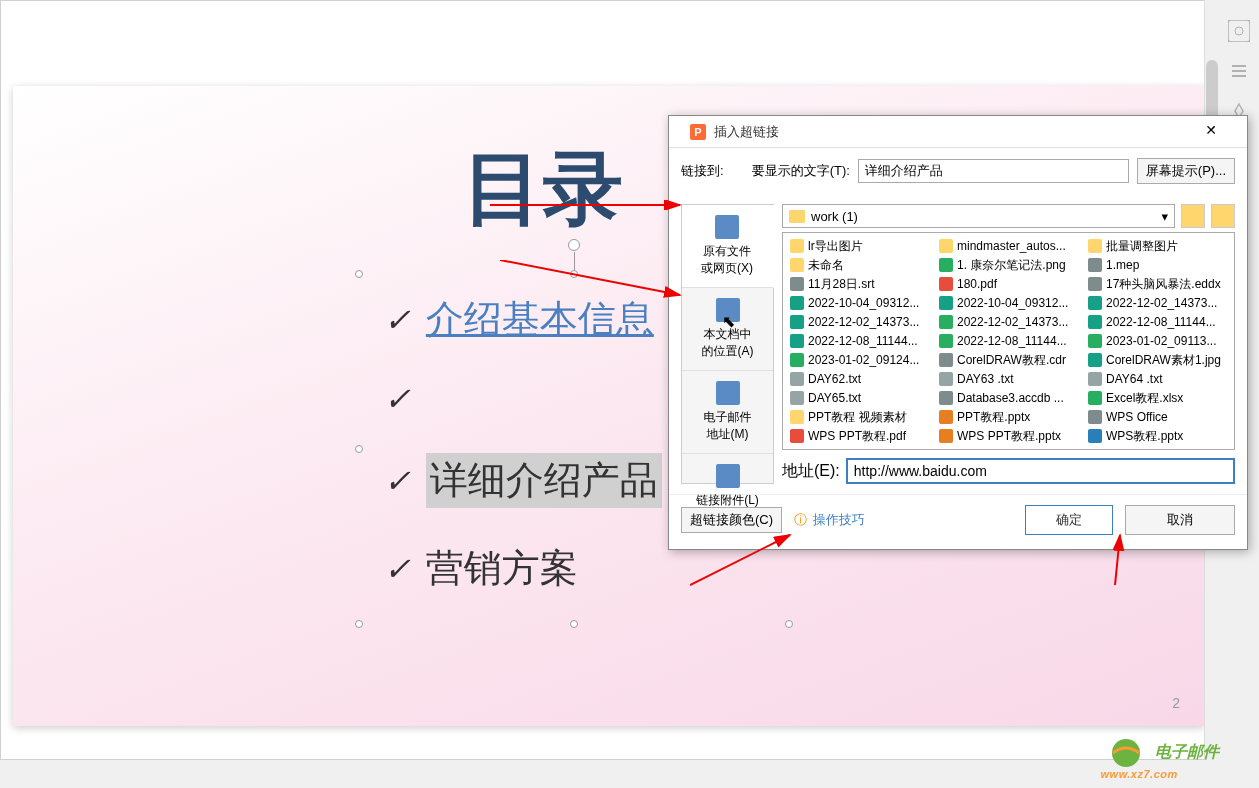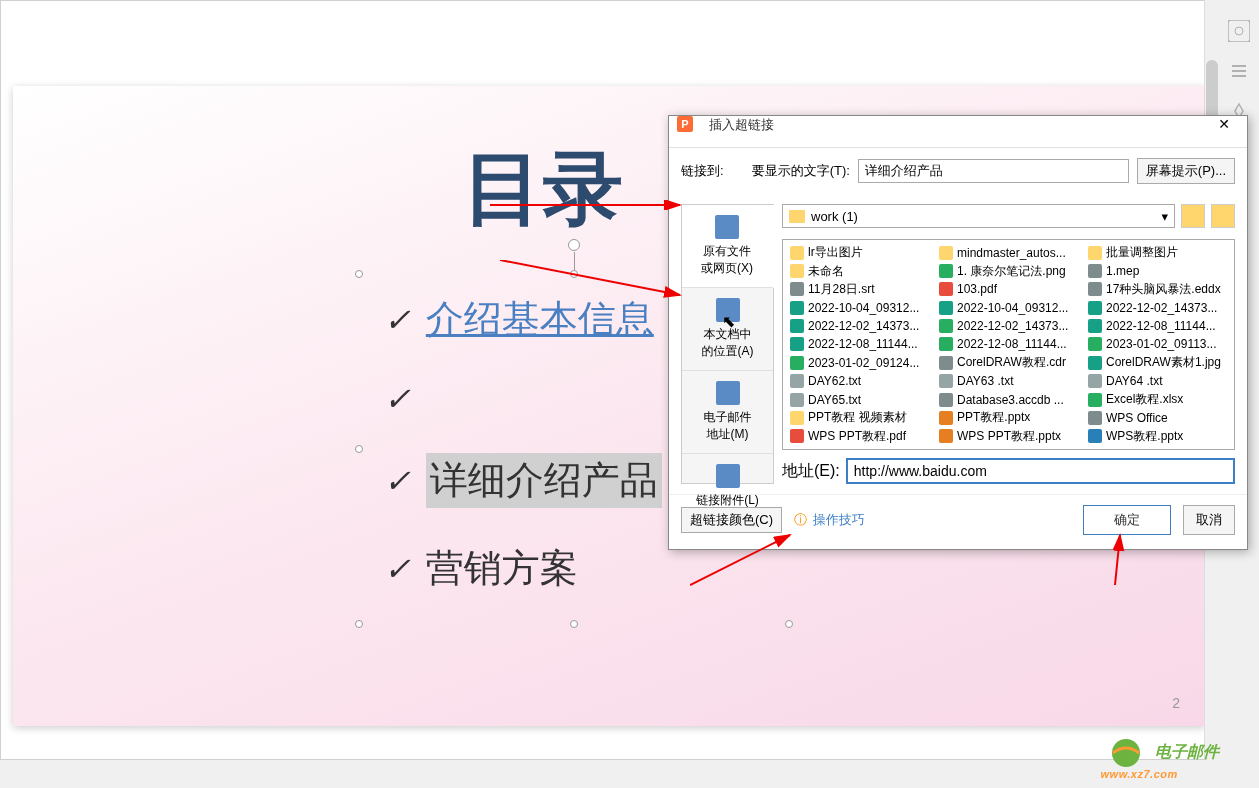--- a/index.html
+++ b/index.html
@@ -17,40 +17,40 @@
     
     .bullet-item { display: flex; align-items: center; margin-bottom: 35px; }
     .check { font-size: 32px; color: #333; margin-right: 15px; font-style: italic; }
     .link-text { font-size: 38px; color: #4a80c2; text-decoration: underline; }
     .plain-text { font-size: 38px; color: #333; }
     .highlighted { background: #d0d0d0; padding: 2px 4px; }
     
     .page-num { position: absolute; right: 25px; bottom: 15px; font-size: 14px; color: #999; }
     
     .dialog { position: absolute; left: 668px; top: 115px; width: 580px; height: 435px; background: #fff; border: 1px solid #888; box-shadow: 2px 2px 10px rgba(0,0,0,0.3); }
-    .dialog-titlebar { height: 32px; display: flex; align-items: flex-start; padding: 0 8px; border-bottom: 1px solid #e0e0e0; gap: 8px; }
+    .dialog-titlebar { height: 32px; display: flex; align-items: center; padding: 0 21px; border-bottom: 1px solid #e0e0e0; }
     .dialog-icon { width: 16px; height: 16px; background: #ff6b35; border-radius: 2px; margin-right: 8px; display: flex; align-items: center; justify-content: center; }
     .dialog-icon::before { content: 'P'; color: #fff; font-size: 11px; font-weight: bold; }
     .dialog-title { font-size: 13px; color: #333; flex: 1; }
     .dialog-close { width: 30px; height: 20px; text-align: center; font-size: 14px; cursor: pointer; }
     
     .dialog-body { padding: 10px 12px; }
     .top-row { display: flex; align-items: center; gap: 8px; margin-bottom: 20px; }
     .top-row label { font-size: 13px; }
     .text-input { border: 1px solid #aaa; height: 24px; padding: 2px 6px; font-size: 13px; flex: 1; }
     .btn-small { border: 1px solid #aaa; background: #f5f5f5; padding: 3px 8px; font-size: 13px; cursor: pointer; }
     
     .mid-section { display: flex; gap: 8px; height: 280px; }
     .nav-sidebar { width: 93px; background: #f5f5f5; border: 1px solid #ccc; display: flex; flex-direction: column; }
     .nav-item { padding: 10px 4px; text-align: center; cursor: pointer; font-size: 12px; border-bottom: 1px solid #e0e0e0; }
     .nav-item.active { background: #fff; border-right: 2px solid #fff; margin-right: -1px; }
     .nav-icon { display: block; width: 24px; height: 24px; margin: 0 auto 4px; background: #5b8bc5; border-radius: 2px; }
     
     .file-area { flex: 1; display: flex; flex-direction: column; }
-    .path-bar { display: flex; align-items: center; gap: 6px; margin-bottom: 11px; }
+    .path-bar { display: flex; align-items: center; gap: 6px; margin-bottom: 4px; }
     .path-select { flex: 1; border: 1px solid #aaa; height: 24px; display: flex; align-items: center; padding: 0 20px 0 6px; background: #fff; position: relative; font-size: 13px; }
     .path-select::after { content: '▾'; position: absolute; right: 6px; }
     .folder-icon { width: 16px; height: 13px; background: #ffd66e; border-radius: 1px; margin-right: 6px; display: inline-block; }
     .icon-btn { width: 24px; height: 24px; border: 1px solid #ccc; background: #f5f5f5; cursor: pointer; }
     
     .file-list { flex: 1; border: 1px solid #aaa; background: #fff; overflow: auto; padding: 4px; display: grid; grid-template-columns: repeat(3, 1fr); gap: 1px 4px; align-content: start; }
     .file-item { display: flex; align-items: center; font-size: 12px; padding: 2px 3px; white-space: nowrap; overflow: hidden; text-overflow: ellipsis; }
     .fi-icon { width: 14px; height: 14px; margin-right: 4px; flex-shrink: 0; border-radius: 2px; }
     .fi-folder { background: #ffd66e; }
     .fi-pdf { background: #e74c3c; }
@@ -62,21 +62,21 @@
     .fi-pptx { background: #e67e22; }
     .fi-misc { background: #7f8c8d; }
     
     .addr-row { display: flex; align-items: center; gap: 6px; margin-top: 8px; }
     .addr-input { flex: 1; border: 2px solid #3d7fc5; height: 26px; padding: 2px 6px; font-size: 14px; }
     
     .dialog-footer { display: flex; align-items: center; padding: 10px 12px; gap: 12px; border-top: 1px solid #eee; }
     .link-tip { color: #3d7fc5; font-size: 13px; cursor: pointer; }
     .tip-icon { color: #ff8c00; margin-right: 2px; }
     .btn-primary { border: 1px solid #3d7fc5; background: #fff; padding: 5px 30px; font-size: 13px; cursor: pointer; color: #333; }
-    .btn-secondary { border: 1px solid #aaa; background: #f5f5f5; padding: 5px 12px; font-size: 13px; cursor: pointer; }
+    .btn-secondary { border: 1px solid #aaa; background: #f5f5f5; padding: 5px 41px; font-size: 13px; cursor: pointer; }
     
     .right-toolbar { position: absolute; right: 2px; top: 20px; width: 36px; display: flex; flex-direction: column; gap: 18px; align-items: center; }
     .tool-icon { width: 22px; height: 22px; cursor: pointer; opacity: 0.6; }
     
     .arrow-red { position: absolute; pointer-events: none; }
     
     .watermark { position: absolute; right: 40px; bottom: 8px; font-size: 16px; color: #6db33f; font-weight: bold; font-style: italic; }
     .watermark .sub { font-size: 11px; color: #ff9933; display: block; letter-spacing: 0.5px; }
     .wm-icon { width: 50px; height: 30px; display: inline-block; vertical-align: middle; }
     
@@ -209,21 +209,21 @@
             <div class="file-item">
               <span class="fi-icon fi-misc"></span>
               <span>1.mep</span>
             </div>
             <div class="file-item">
               <span class="fi-icon fi-misc"></span>
               <span>11月28日.srt</span>
             </div>
             <div class="file-item">
               <span class="fi-icon fi-pdf"></span>
-              <span>103.pdf</span>
+              <span>180.pdf</span>
             </div>
             <div class="file-item">
               <span class="fi-icon fi-misc"></span>
               <span>17种头脑风暴法.eddx</span>
             </div>
             <div class="file-item">
               <span class="fi-icon fi-jpg"></span>
               <span>2022-10-04_09312...</span>
             </div>
             <div class="file-item">

